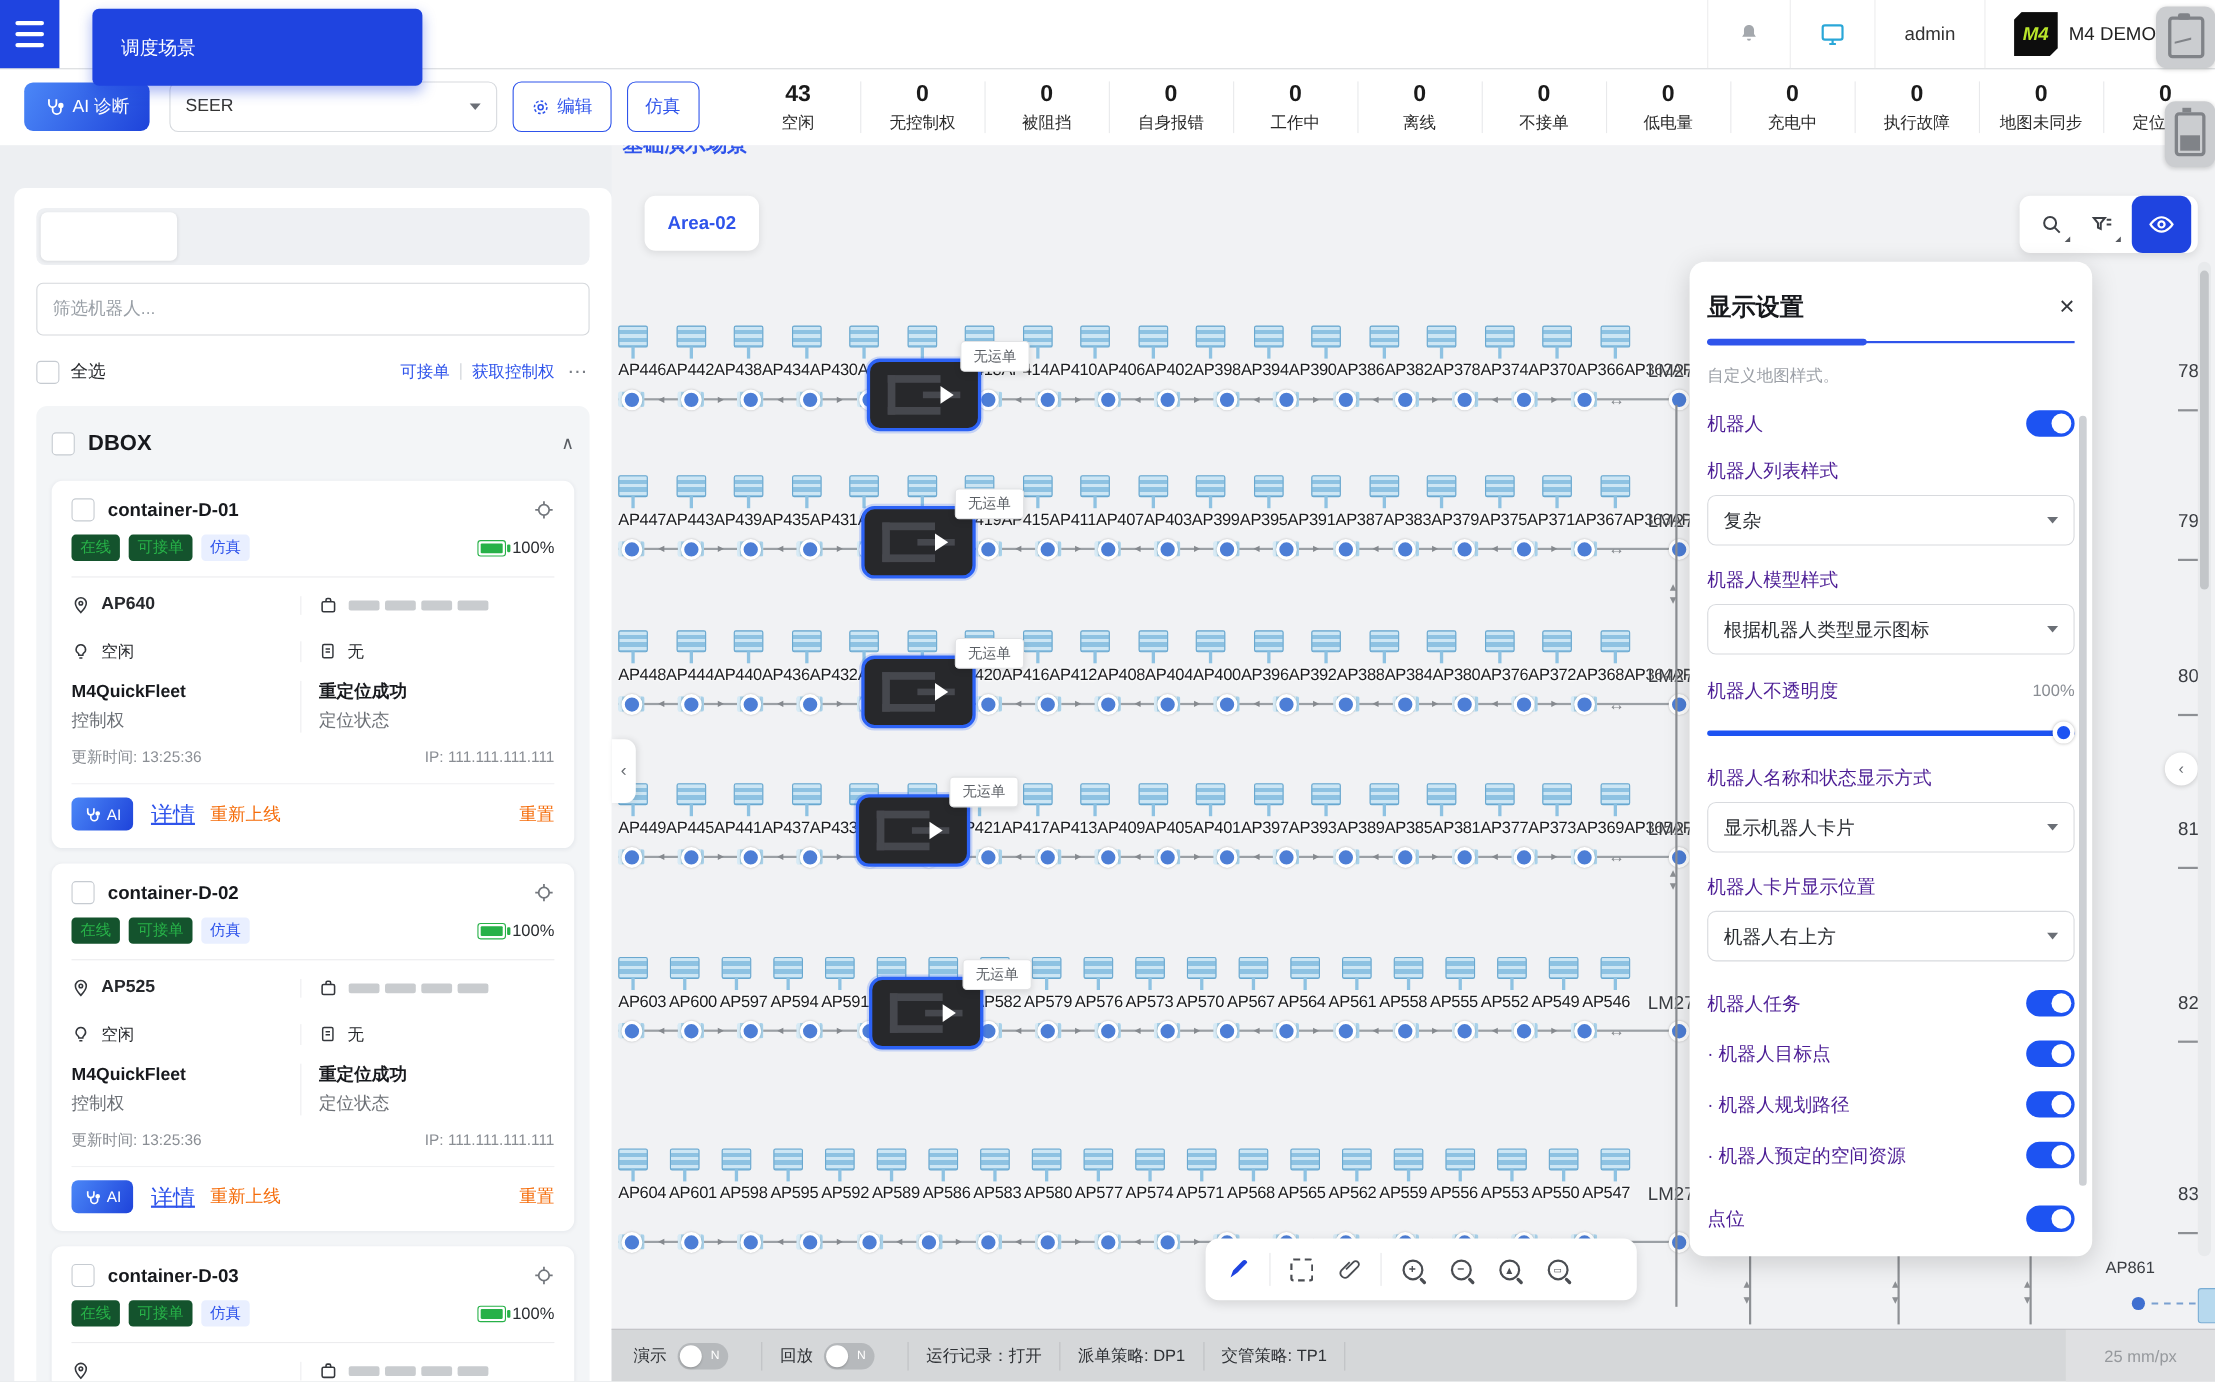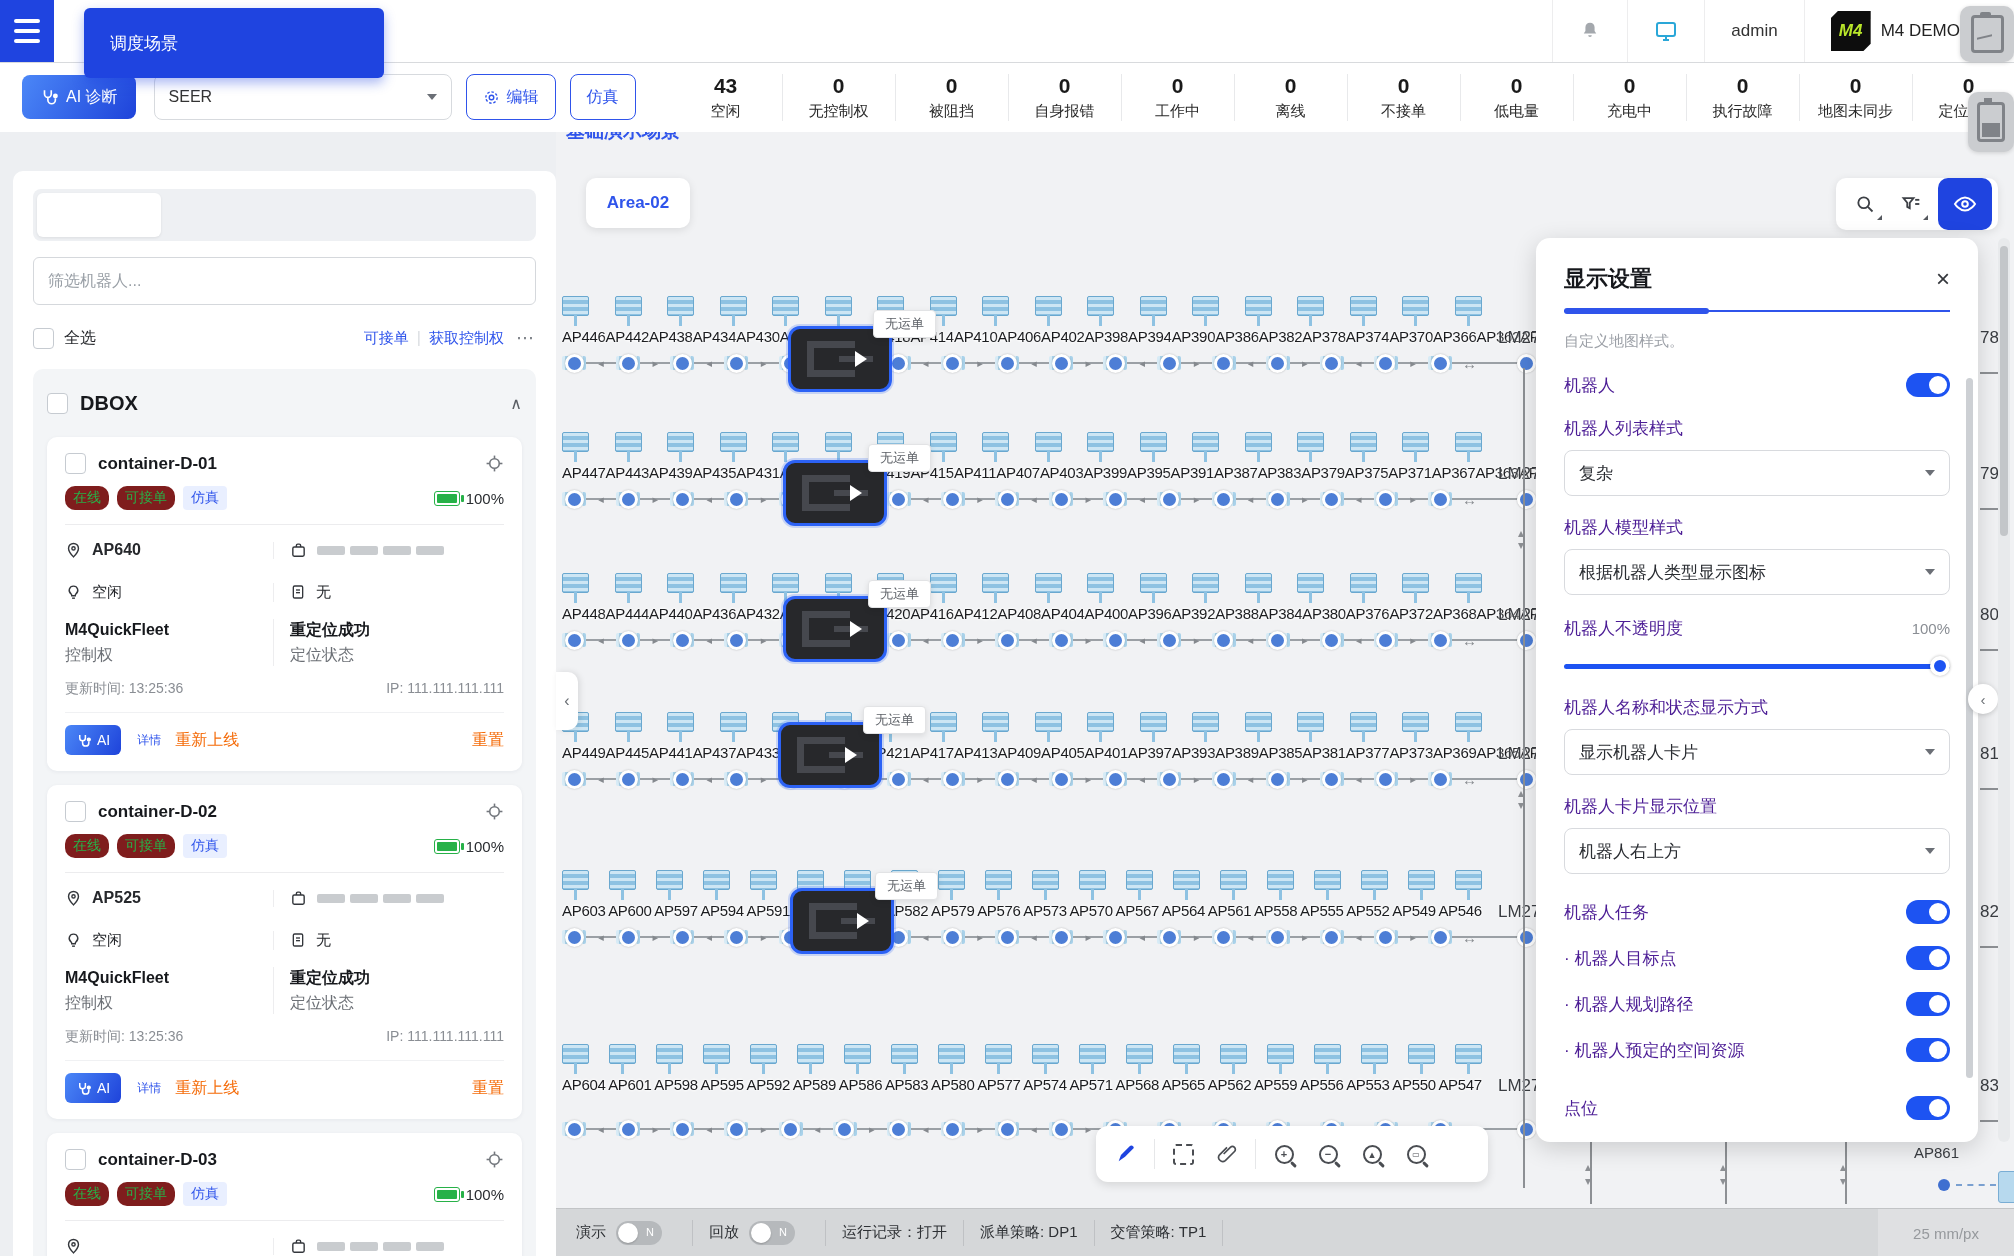--- a/index.html
+++ b/index.html
@@ -40,42 +40,42 @@
   .more{color:#7a7e85;font-size:18px;letter-spacing:2px;margin-left:12px;cursor:pointer;}
   .group{margin-top:14px;background:#f3f5f7;border-radius:10px;padding:14px;}
   .ghead{display:flex;align-items:center;height:40px;}
   .gname{font-size:20px;font-weight:bold;color:#17191d;margin-left:12px;flex:1;}
   .gchev{color:#5a5e64;font-size:16px;cursor:pointer;}
   .card{background:#fff;border-radius:10px;box-shadow:0 1px 4px rgba(20,30,60,.06);padding:16px 18px;margin-top:14px;}
   .crow1{display:flex;align-items:center;}
   .cname{font-size:17px;font-weight:bold;color:#17191d;margin-left:12px;flex:1;}
   .crow2{display:flex;align-items:center;margin-top:12px;}
   .badge{font-size:14px;border-radius:4px;padding:3px 8px;margin-right:8px;}
-  .badge.g{background:#7f1d1d;color:#27b148;border-radius:10px;}
+  .badge.g{background:#14532d;color:#27b148;}
   .badge.b{background:#e9efff;color:#2f54eb;}
   .batt{width:24px;height:13px;border:1.5px solid #27b148;border-radius:3px;position:relative;margin-right:6px;}
   .batt::before{content:'';position:absolute;inset:2px;background:#27b148;border-radius:1px;}
   .batt::after{content:'';position:absolute;right:-5px;top:3px;width:3px;height:7px;background:#27b148;border-radius:1px;}
   .battv{font-size:15px;color:#2a2d31;}
   .chr{height:1px;background:#ececee;margin:14px 0 4px;}
   .inforow{display:flex;align-items:center;height:42px;}
   .icell{display:flex;align-items:center;gap:10px;width:208px;color:#26282c;font-size:15px;}
   .icell.r{border-left:1px solid #ededef;padding-left:16px;flex:1;width:auto;}
   .icell b{font-size:16px;}
   .bars{display:flex;gap:5px;}
   .bars i{width:28px;height:9px;background:#c9cccf;border-radius:2px;}
   .fleetrow{display:flex;margin-top:6px;}
   .fcell{width:208px;}
   .fcell.r{border-left:1px solid #ededef;padding-left:16px;flex:1;width:auto;}
   .fmain{font-size:16px;font-weight:bold;color:#17191d;line-height:22px;}
   .fsub{font-size:16px;color:#6c7076;margin-top:4px;}
   .timerow{display:flex;justify-content:space-between;font-size:14px;color:#8a8e94;margin-top:14px;}
   .cfoot{display:flex;align-items:center;margin-top:14px;padding-top:12px;border-top:1px solid #f0f1f3;}
   .aichip{height:30px;padding:0 11px;border-radius:6px;background:linear-gradient(120deg,#4b87f7,#1e43da);color:#fff;font-size:14px;display:flex;align-items:center;gap:6px;cursor:pointer;}
-  .cfoot .detail{color:#2f54eb;font-size:12px;margin-left:16px;cursor:pointer;}
+  .cfoot .detail{color:#2f54eb;font-size:20px;margin-left:16px;cursor:pointer;text-decoration:underline;}
   .cfoot .orange{color:#f56c0a;font-size:16px;margin-left:14px;cursor:pointer;}
   .cfoot .reset{margin-left:auto;color:#f56c0a;font-size:16px;cursor:pointer;}
   .icn{flex:none;display:inline-flex;}
   
   .map{position:absolute;left:556px;top:132px;width:1458px;height:1076px;background:#f1f2f4;overflow:hidden;z-index:1;}
   .cliptitle{position:absolute;left:10px;top:-14px;color:#2f54eb;font-size:19px;font-weight:bold;z-index:2;}
   .areachip{position:absolute;left:30px;top:46px;width:104px;height:50px;background:#fff;border-radius:10px;box-shadow:0 2px 8px rgba(0,0,0,.10);display:flex;align-items:center;justify-content:center;color:#2f54eb;font-weight:bold;font-size:17px;z-index:6;}
   .mrow{position:absolute;left:0;width:1100px;}
   .shelves{position:absolute;left:6px;top:0;width:920px;display:flex;justify-content:space-between;}
   .shelf{width:27px;height:20px;background:#8ec2e2;border:1px solid #6aa8cf;border-radius:2px;box-sizing:border-box;background-image:repeating-linear-gradient(#cde6f4 0 3px,transparent 3px 7px);position:relative;}
@@ -109,21 +109,21 @@
   .eyebtn{width:54px;height:52px;background:#1f44e0;border-radius:10px;display:flex;align-items:center;justify-content:center;margin-left:4px;cursor:pointer;}
   .eyebtn::after{content:'';position:absolute;}
   .btoolbar{position:absolute;left:540px;top:994px;width:372px;height:56px;background:#fff;border-radius:12px;box-shadow:0 3px 10px rgba(0,0,0,.12);display:flex;align-items:center;padding:0 10px;z-index:6;gap:4px;}
   .btbtn{width:40px;height:40px;display:flex;align-items:center;justify-content:center;color:#4a4d52;cursor:pointer;}
   .btdiv{width:1px;height:30px;background:#e6e7e9;margin:0 4px;}
   .dashrect{width:17px;height:17px;border:2px dashed #4a4d52;border-radius:3px;}
   .lens{width:15px;height:15px;border:2px solid #4a4d52;border-radius:50%;position:relative;display:flex;align-items:center;justify-content:center;font-size:11px;font-weight:bold;color:#4a4d52;}
   .lens::after{content:'';position:absolute;width:3px;height:7px;background:#4a4d52;bottom:-6px;right:-3px;transform:rotate(-45deg);border-radius:2px;}
   .apmini{position:absolute;z-index:3;}
   
-  .panel{position:absolute;left:1536px;top:238px;width:442px;height:904px;background:#fff;border-radius:14px;box-shadow:0 6px 24px rgba(0,0,0,.16);z-index:40;padding:26px 28px;box-sizing:border-box;overflow:hidden;}
+  .panel{position:absolute;left:1536px;top:238px;width:366px;height:904px;background:#fff;border-radius:14px;box-shadow:0 6px 24px rgba(0,0,0,.16);z-index:40;padding:26px 16px;box-sizing:border-box;overflow:hidden;}
   .ptitle{font-size:22px;font-weight:bold;color:#16181c;display:flex;justify-content:space-between;align-items:center;}
   .pclose{font-size:24px;color:#34373c;cursor:pointer;font-weight:normal;}
   .punder{position:relative;height:6px;margin-top:14px;}
   .punder::before{content:'';position:absolute;left:0;right:0;top:2px;height:2px;background:#2f54eb;}
   .punder::after{content:'';position:absolute;left:0;top:0;width:145px;height:6px;background:#2f54eb;border-radius:3px;}
   .pdesc{font-size:15px;color:#9ca0a7;margin-top:18px;}
   .prow{display:flex;align-items:center;justify-content:space-between;margin-top:22px;}
   .plab{font-size:17px;color:#4c1d95;}
   .pgray{font-size:15px;color:#8a8e94;}
   .tgl{width:44px;height:24px;border-radius:12px;background:#1d53f2;position:relative;flex:none;cursor:pointer;}

